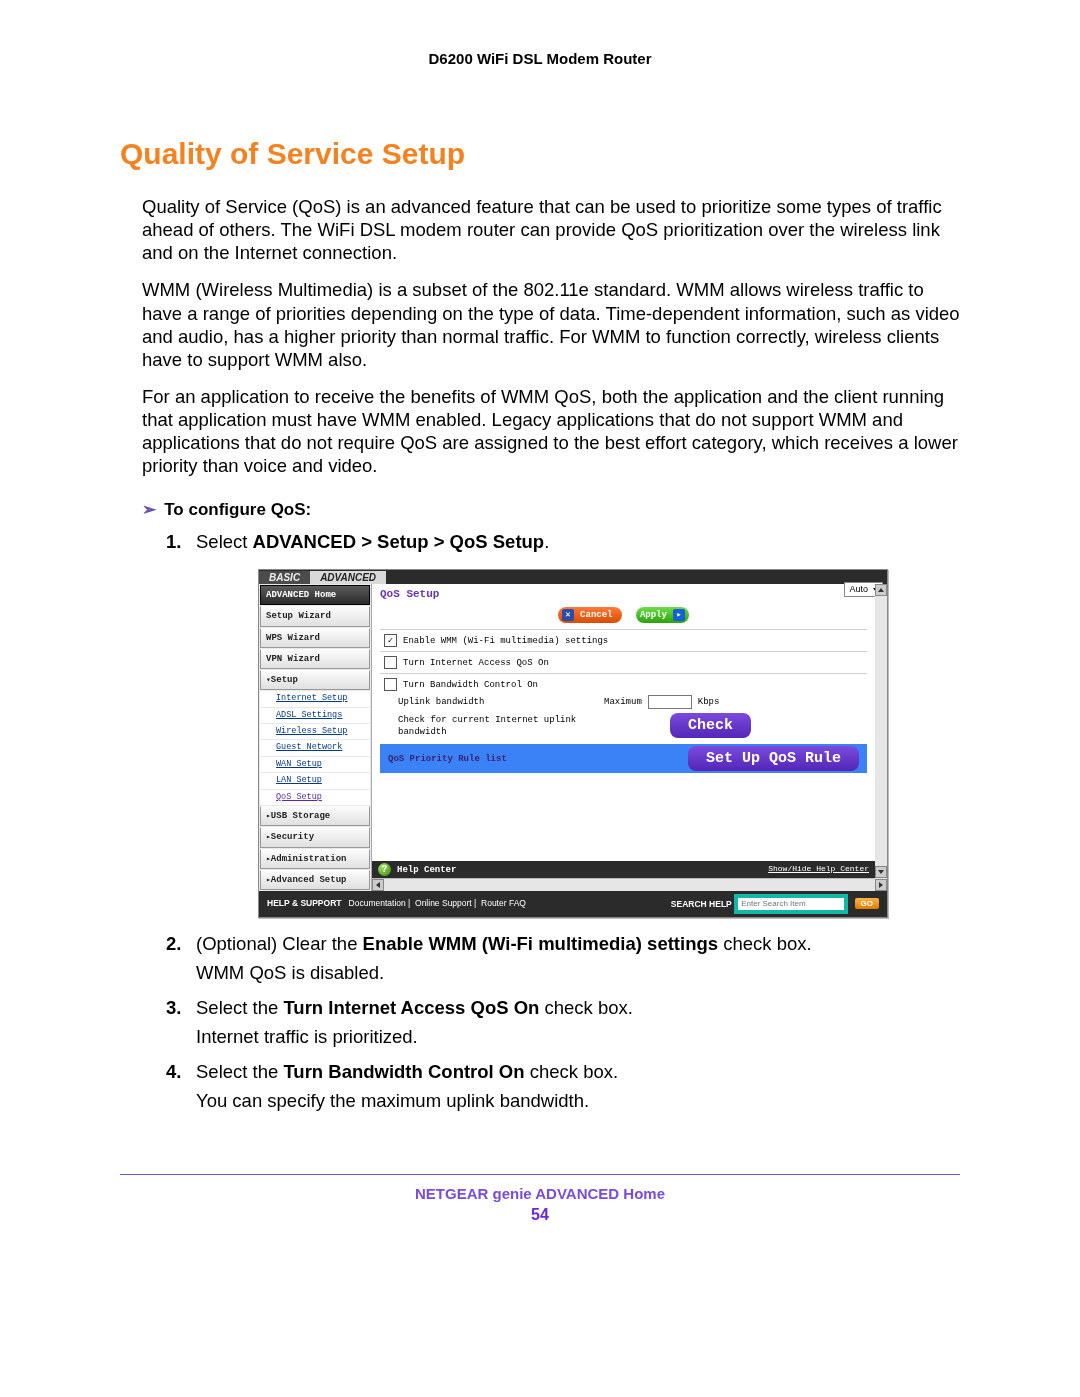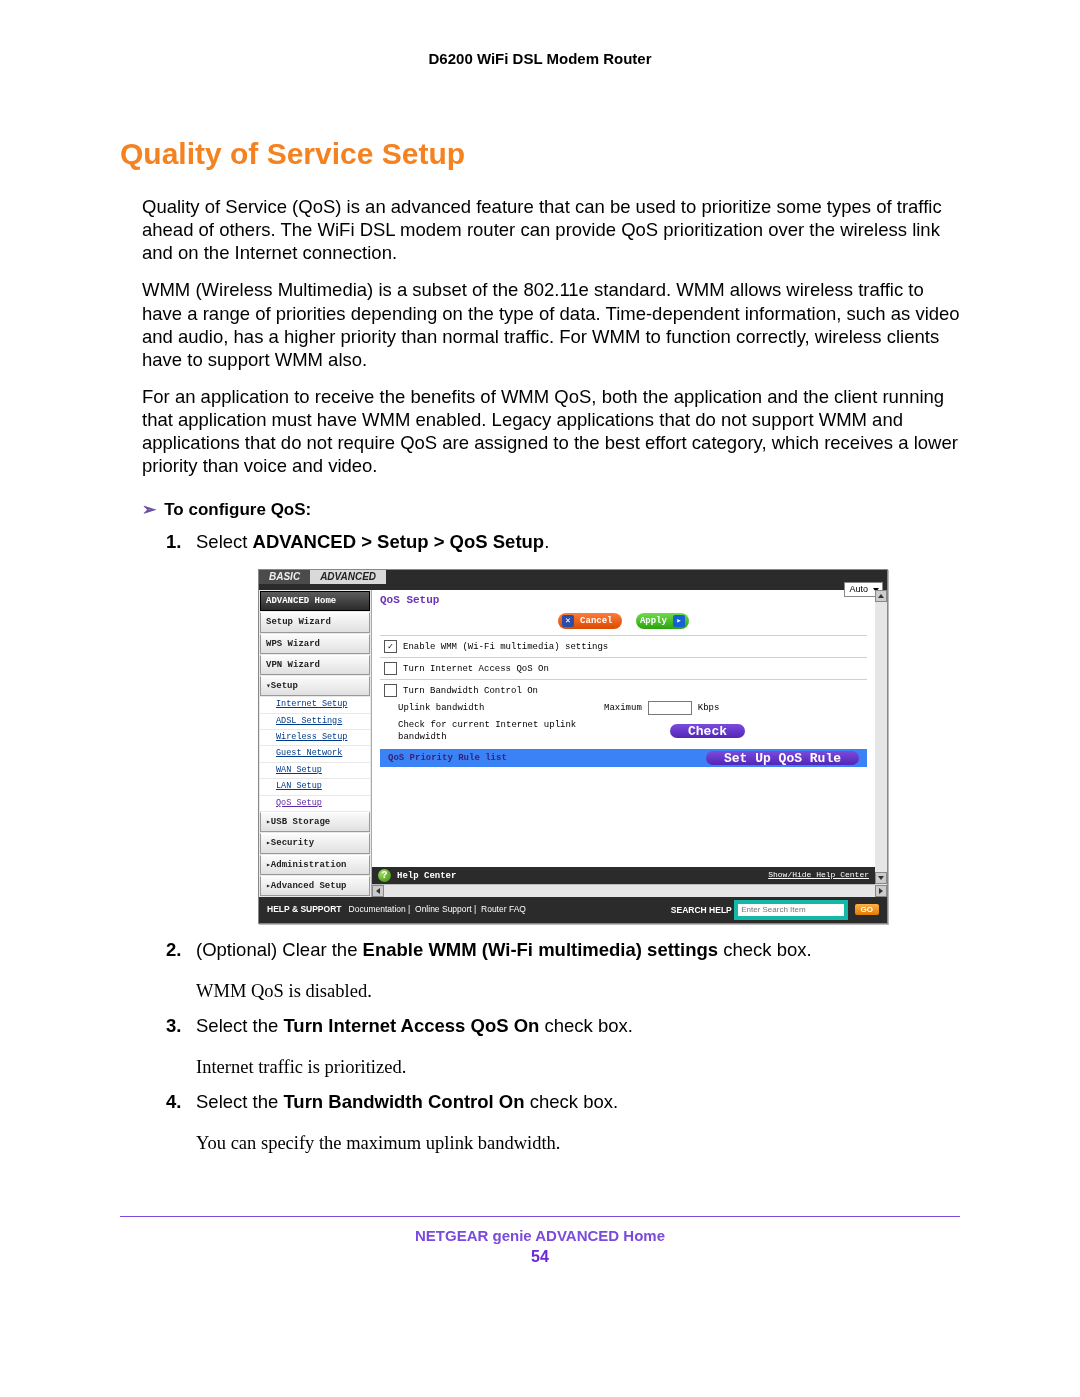--- a/index.html
+++ b/index.html
@@ -58,40 +58,39 @@
     line-height: 1.35;
   }
   ol.steps > li .num {
     position: absolute;
     left: 0;
     top: 0;
     font-weight: bold;
   }
   .step-note {
     display: block;
-    margin-top: 16px;
-    font-family: Liberation Serif, serif;
+    margin-top: 4px;
   }
   b { font-weight: bold; }
 
   
   .router-shot {
     width: 628px;
     margin: 14px 0 14px 62px;
     font-family: Arial, Helvetica, sans-serif;
     font-size: 9px;
     color: #000;
     border: 1px solid #888;
     box-shadow: 1px 1px 0 #bbb;
   }
   .rs-topbar {
     background: #2b2b2b;
-    height: 20px;
+    height: 14px;
     display: flex;
-    align-items: flex-start;
+    align-items: center;
     position: relative;
   }
   .rs-tab {
     padding: 0 10px;
     font-weight: bold;
     font-style: italic;
     font-size: 10px;
     display: flex;
     align-items: center;
   }
@@ -201,21 +200,21 @@
   .rs-btn.apply .arr { background:#1560d6;color:#fff;width:12px;height:12px;border-radius:2px;display:inline-flex;align-items:center;justify-content:center;margin-left:6px;font-size:9px;}
   .rs-hr { border: none; border-top: 1px solid #cfcfcf; margin: 2px 8px; }
   .rs-row { padding: 2px 8px 2px 12px; display:flex; align-items:center; gap:6px; font-size:9px;}
   .rs-row.sub { padding-left: 26px; }
   .rs-cb { width:11px;height:11px;border:1px solid #555;background:#fff;display:inline-flex;align-items:center;justify-content:center;font-size:9px;flex:none;}
   .rs-inp { border:1px solid #777;height:12px;width:42px;background:#fff;}
   .rs-pill {
     display:inline-flex;align-items:center;justify-content:center;
     background: linear-gradient(#7a4bdc,#5326b8);
     color:#fff;font-weight:bold;border-radius:8px;
-    height:14px;padding:0 18px;font-size:13px;
+    height:25px;padding:0 18px;font-size:15px;
   }
   .rs-group-hd {
     background:#3b82f6;color:#3a2270;font-weight:bold;
     padding:2px 8px;font-size:9px;
     display:flex;justify-content:space-between;align-items:center;
     margin:4px 8px 2px 8px;
   }
   .rs-hc {
     position:absolute; left:0; right:0; bottom:13px;
     background:#2b2b2b;color:#fff;

